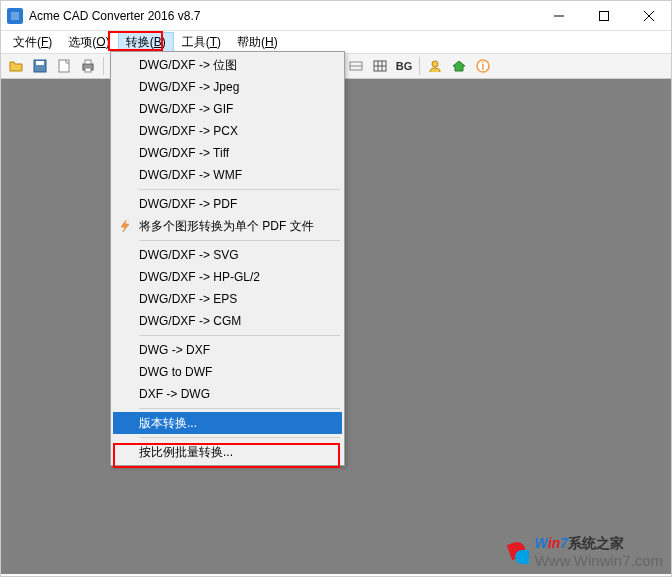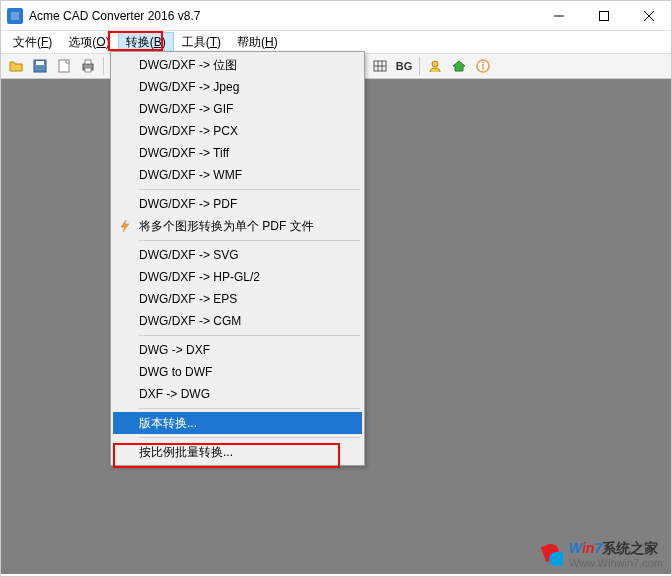--- a/index.html
+++ b/index.html
@@ -21,37 +21,37 @@
   
   .toolbar { display: flex; height: 26px; align-items: center; background: #f4f4f4; border-top: 1px solid #e0e0e0; border-bottom: 1px solid #ccc; padding: 0 4px; gap: 2px; }
   .tool-btn { width: 22px; height: 30px; display: flex; align-items: center; justify-content: center; cursor: pointer; font-size: 14px; border-radius: 2px; }
   .tool-sep { width: 1px; height: 18px; background: #ccc; margin: 0 2px; }
   .tool-bg { font-size: 11px; font-weight: bold; color: #333; padding: 0 2px; }
   
   
   .workspace { background: #808080; height: 495px; position: relative; }
   
   
-  .dropdown { position: absolute; top: 50px; left: 109px; width: 255px; background: #f0f0f0; border: 1px solid #a0a0a0; box-shadow: 2px 2px 4px rgba(0,0,0,0.2); z-index: 100; padding: 2px; }
+  .dropdown { position: absolute; top: 50px; left: 109px; width: 235px; background: #f0f0f0; border: 1px solid #a0a0a0; box-shadow: 2px 2px 4px rgba(0,0,0,0.2); z-index: 100; padding: 2px; }
   .dd-item { height: 22px; display: flex; align-items: center; padding: 0 8px 0 26px; cursor: pointer; position: relative; }
   .dd-item.selected { background: #1e76d0; color: #fff; }
   .dd-sep { height: 1px; background: #d0d0d0; margin: 3px 2px 3px 26px; }
   .dd-icon { position: absolute; left: 4px; width: 16px; height: 16px; display: flex; align-items: center; justify-content: center; font-size: 12px; }
   .dd-highlight-box { position: absolute; border: 2px solid #ff0000; pointer-events: none; }
   
   
   .watermark { position: absolute; bottom: 6px; right: 8px; display: flex; align-items: center; gap: 4px; color: #333; font-size: 12px; }
   .wm-logo { width: 26px; height: 26px; border-radius: 50%; position: relative; }
   .wm-logo::before { content: ""; position: absolute; width: 16px; height: 16px; background: #e31b23; border-radius: 0 50% 50% 0; left: 4px; top: 2px; transform: rotate(-20deg); }
   .wm-logo::after { content: ""; position: absolute; width: 14px; height: 14px; background: #00a0e3; border-radius: 50% 0 0 50%; left: 10px; top: 10px; }
   .wm-text { display: flex; flex-direction: column; line-height: 1.2; }
   .wm-main { font-size: 14px; font-weight: 600; }
   .wm-main .blue { color: #1e76d0; font-style: italic; font-weight: bold; }
   .wm-main .red { color: #e31b23; font-style: italic; font-weight: bold; }
-  .wm-sub { font-size: 11px; color: #666; }
+  .wm-sub { font-size: 15px; color: #666; }
   
   
   svg { display: block; }
 </style>
 </head>
 <body>
 
 <div class="titlebar">
   <span class="app-icon">
     <svg width="12" height="12" viewBox="0 0 12 12">

